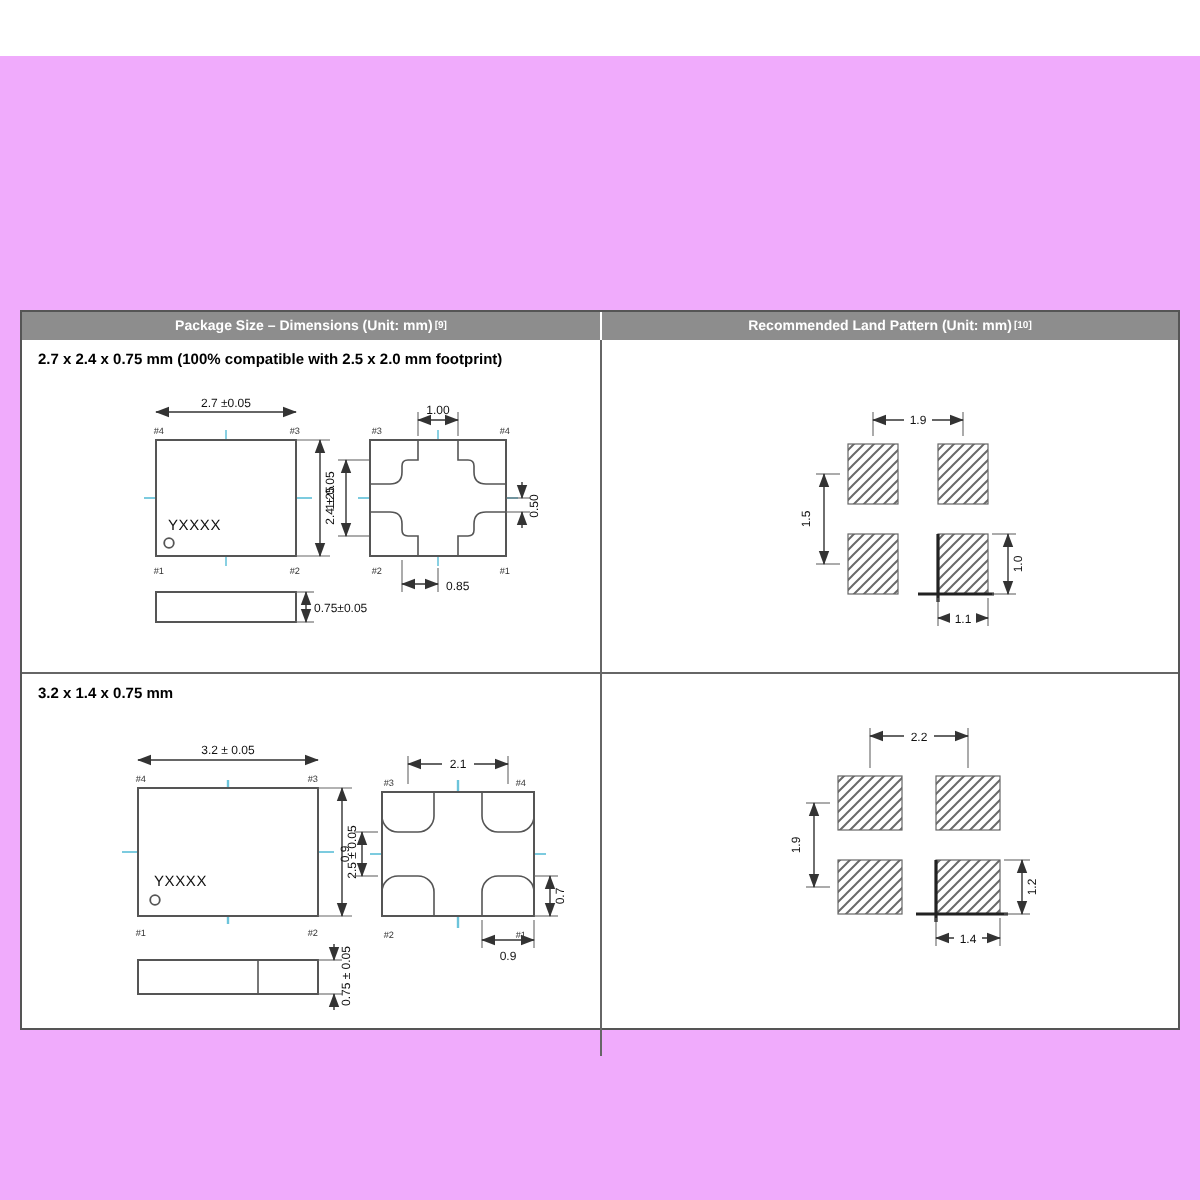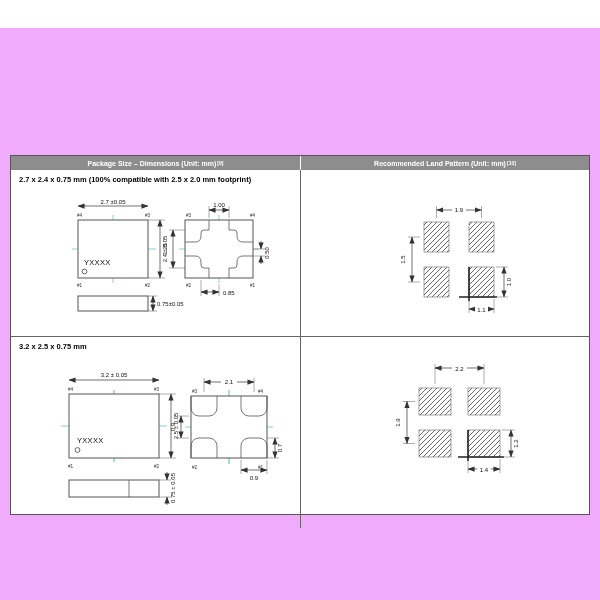--- a/index.html
+++ b/index.html
@@ -44,21 +44,21 @@
     </div>
     <div class="hdr" id="hdr-right">
       <span>Recommended Land Pattern (Unit: mm)</span>
         <sup>[10]</sup>
     </div>
 
     <div class="vdivider" style="top:14px;"></div>
     <div class="rowsep"></div>
 
     <div class="row-title" id="title1">2.7 x 2.4 x 0.75 mm (100% compatible with 2.5 x 2.0 mm footprint)</div>
-    <div class="row-title" id="title2">3.2 x 2.5 x 0.75 mm</div>
+    <div class="row-title" id="title2">3.2 x 1.4 x 0.75 mm</div>
 
     <svg style="left:25px;top:40px;" width="158" height="122" viewBox="0 0 158 122">
       <defs>
         <marker id="a1" viewBox="0 0 8 8" refX="7.5" refY="4" markerWidth="7" markerHeight="7" orient="auto-start-reverse" markerUnits="userSpaceOnUse">
           <path d="M0,1 L8,4 L0,7 z" fill="#333"></path>
         </marker>
       </defs>
       <g>
         <line class="dim" x1="42" y1="10" x2="112" y2="10" marker-start="url(#a1)" marker-end="url(#a1)"></line>
         <text class="dimt" x="77" y="7.5" text-anchor="middle">2.7 ±0.05</text>

